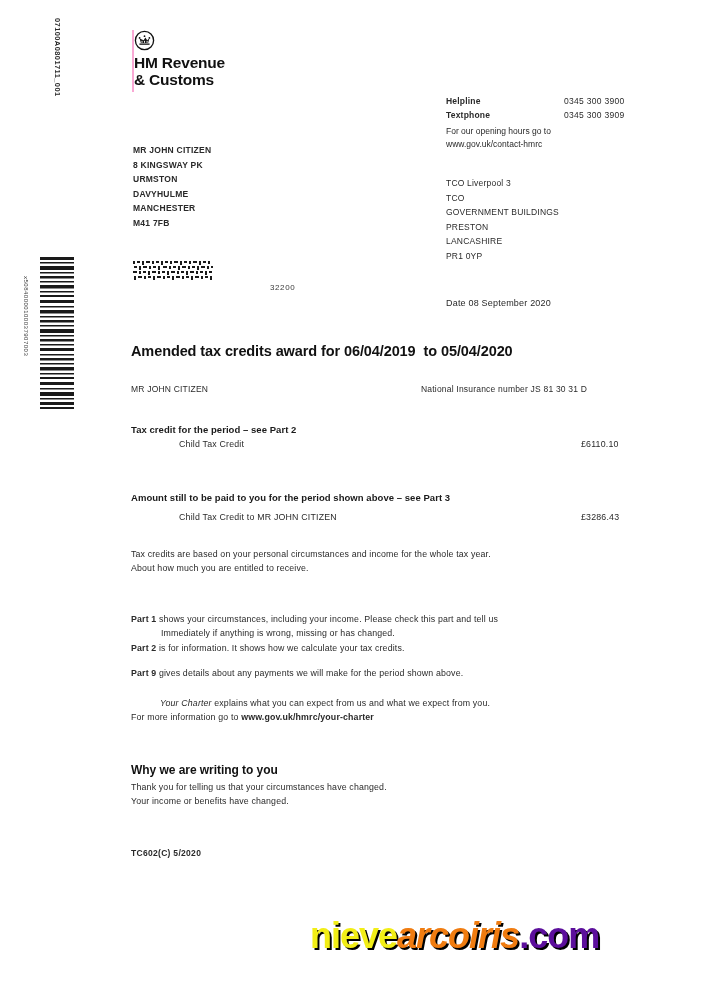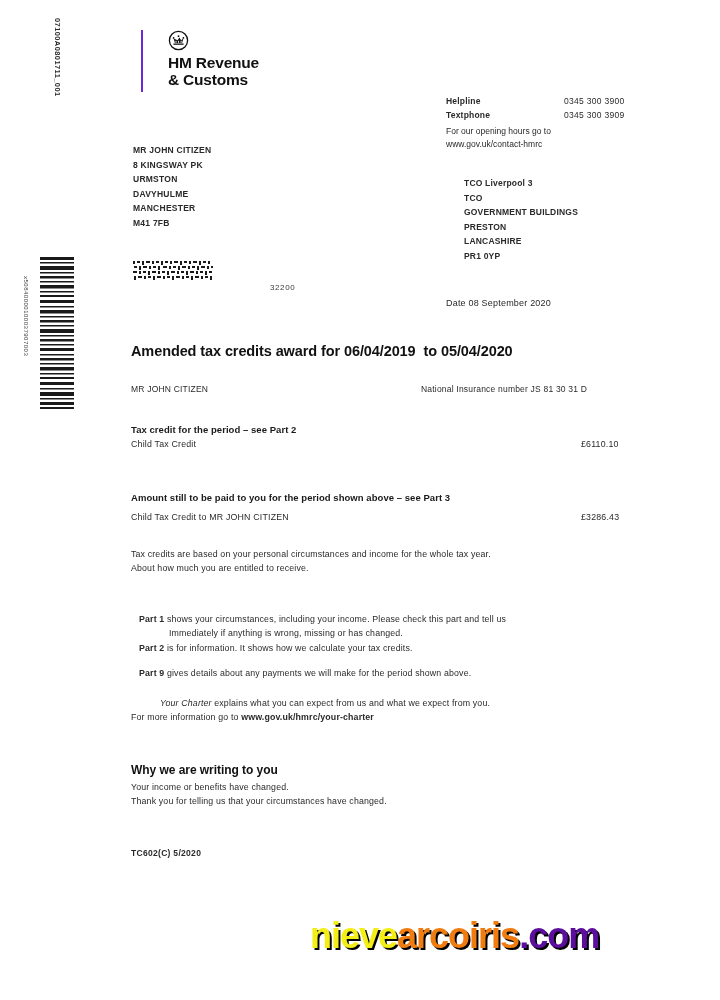--- a/index.html
+++ b/index.html
@@ -54,24 +54,24 @@
     letter-spacing: 0.5px;
     white-space: nowrap;
     transform: rotate(90deg);
     transform-origin: left top;
     font-family: "Liberation Sans", sans-serif;
   }
 
   
   .logo-block {
     position: absolute;
-    left: 141px;
+    left: 132px;
     top: 30px;
-    padding-left: 25px;
-    border-left: 2px solid #6d28d9;
+    padding-left: 0;
+    border-left: 2px solid #f9a8d4;
     height: 62px;
   }
   .crown {
     width: 21px;
     height: 21px;
     display: block;
     margin-bottom: 3px;
   }
   .logo-text {
     font-size: 15.5px;
@@ -128,27 +128,26 @@
   .contact-label {
     font-weight: bold;
     width: 118px;
     letter-spacing: 0.2px;
   }
   .contact-value { letter-spacing: 0.3px; text-align: right; }
   .contact-note { margin-top: 2px; line-height: 1.55; }
 
   .office-block {
     position: absolute;
-    left: 464px;
+    left: 446px;
     top: 176px;
     font-size: 8.5px;
     line-height: 1.72;
     color: #2a2a2a;
     letter-spacing: 0.2px;
-    font-weight: bold;
   }
 
   .date-line {
     position: absolute;
     left: 446px;
     top: 298px;
     font-size: 9px;
     color: #2a2a2a;
     letter-spacing: 0.2px;
   }
@@ -196,20 +195,21 @@
     letter-spacing: 0.05px;
     color: #1a1a1a;
   }
   .amount-row {
     display: flex;
     justify-content: space-between;
     font-size: 8.8px;
     color: #2a2a2a;
     letter-spacing: 0.2px;
     margin-top: 4px;
+    margin-left: 48px;
   }
   .amount-row .amt { min-width: 70px; }
 
   .para {
     font-size: 8.8px;
     line-height: 1.62;
     color: #2a2a2a;
     letter-spacing: 0.15px;
     margin: 0;
   }
@@ -448,41 +448,41 @@
     <span>Child Tax Credit to  MR JOHN CITIZEN</span>
     <span class="amt">£3286.43</span>
   </div>
 </div>
 
 <div class="section" style="top:547px;">
   <p class="para">Tax credits are based on your personal circumstances and income for the whole tax year.</p>
   <p class="para">About how much you are entitled  to receive.</p>
 </div>
 
-<div class="section" style="top:612px;margin-left:8px;">
+<div class="section" style="top:612px;">
   <div class="part-line">
     <b>Part 1</b><span> shows your circumstances,  including  your income.  Please check this part and tell us</span>
     <span class="part-indent">Immediately if anything is wrong, missing or has changed.</span>
   </div>
   <div class="part-line">
     <b>Part 2</b><span> is for information.  It shows how we calculate  your tax credits.</span>
   </div>
   <div class="part-line" style="margin-top:11px;">
     <b>Part 9</b><span> gives details about any payments  we will make for the period shown above.</span>
   </div>
 </div>
 
 <div class="section" style="top:696px;">
   <div class="para"><span class="italic">Your Charter</span><span> explains what you can expect from us and what we expect from you.</span></div>
   <div class="para"><span>For more information  go to </span><span class="bold">www.gov.uk/hmrc/your-charter</span></div>
 </div>
 
 <div class="section" style="top:763px;">
   <h3 class="why-title">Why we are writing to you</h3>
+  <p class="para">Thank you for telling us that your circumstances  have changed.</p>
   <p class="para">Your income or benefits have changed.</p>
-  <p class="para">Thank you for telling us that your circumstances  have changed.</p>
 </div>
 
 <div class="form-code">TC602(C) 5/2020</div>
 
 <div class="watermark">
-  <span id="wm1" style="color: rgb(242, 238, 22);">nieve</span><span id="wm2" style="color: rgb(240, 124, 16);">arcoiris</span><span id="wm3" style="color: rgb(92, 15, 156);">.com</span>
+  <span id="wm1" style="color: rgb(242, 238, 22);">nieve</span><span id="wm2" style="color: rgb(240, 124, 16); font-style: italic;">arcoiris</span><span id="wm3" style="color: rgb(92, 15, 156);">.com</span>
 </div>
 
 </body></html>

